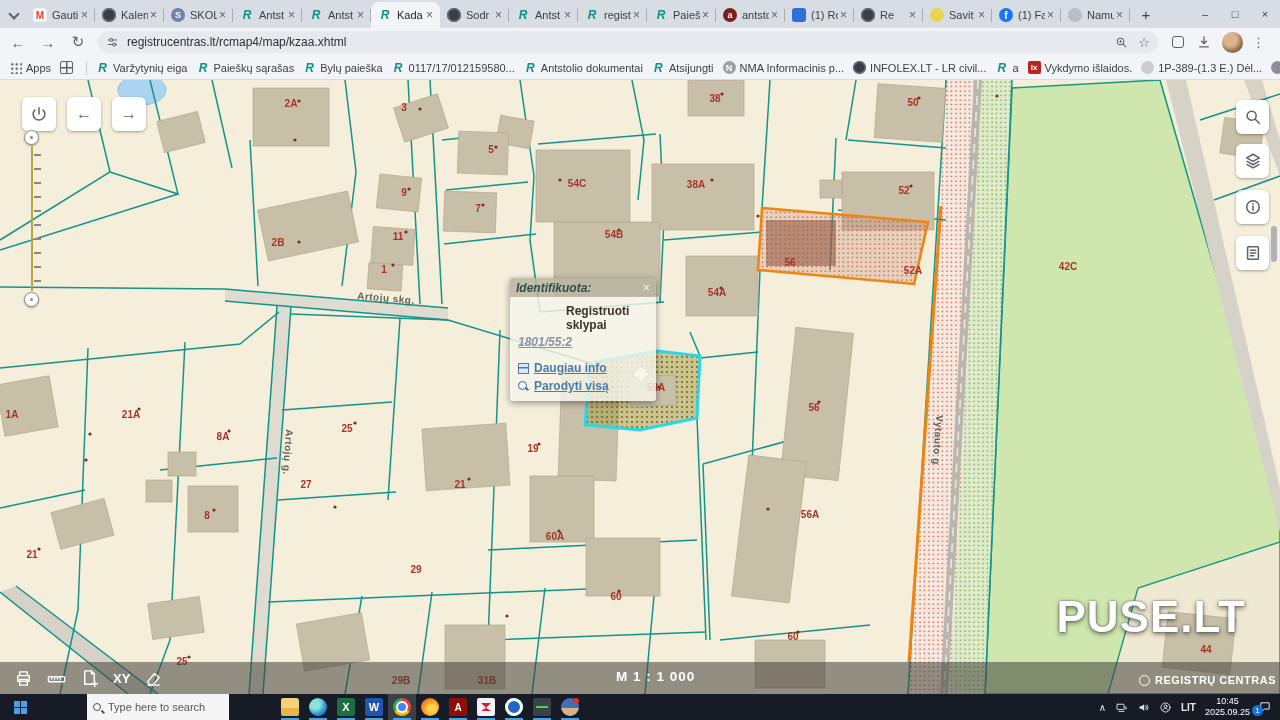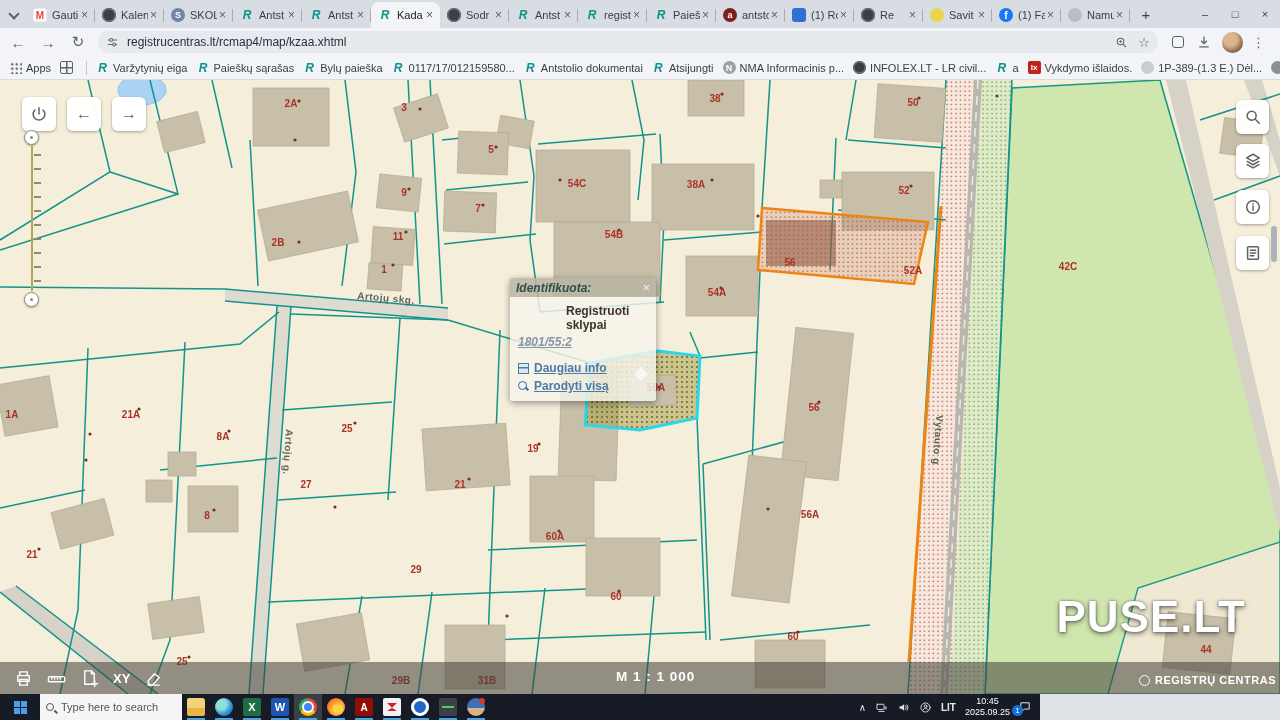--- a/index.html
+++ b/index.html
@@ -95,21 +95,21 @@
   .tool { margin-left:14px; display:flex; align-items:center; justify-content:center; color:#fff; font-size:13px; font-weight:600; }
   .tool svg { width:19px; height:19px; fill:none; stroke:#fff; stroke-width:1.5; stroke-linecap:round; stroke-linejoin:round; }
   #scaletext { position:absolute; left:616px; top:7px; color:#fff; font-size:13.5px; font-weight:600; letter-spacing:1px; }
 
   #wm1 { position:absolute; right:34px; top:512px; z-index:6; font-size:44px; font-weight:800; color:#fff; letter-spacing:1px; text-shadow:0 2px 5px rgba(0,0,0,.5), 0 0 2px rgba(80,80,80,.9); }
   #wm2 { position:absolute; right:28px; top:552px; z-index:6; font-size:52px; font-weight:800; color:#fff; letter-spacing:1px; text-shadow:0 2px 5px rgba(0,0,0,.5), 0 0 2px rgba(80,80,80,.9); }
   #copyright { position:absolute; right:4px; top:594px; z-index:5; color:#fff; font-size:11px; font-weight:700; letter-spacing:.5px; display:flex; align-items:center; }
   .logo-circ { width:11px; height:11px; border:1.6px solid #fff; border-radius:50%; margin-right:5px; }
 
   
-  #taskbar { position:absolute; left:0; top:694px; width:1040px; height:26px; background:#161b26; display:flex; align-items:stretch; }
+  #taskbar { position:absolute; left:0; top:694px; width:1280px; height:26px; background:#161b26; display:flex; align-items:stretch;gap:47px; }
   #startbtn { width:40px; display:flex; align-items:center; justify-content:center; }
   .winlogo { width:13px; height:13px; background:
       linear-gradient(#4ba0e8,#4ba0e8) 0 0/6px 6px no-repeat,
       linear-gradient(#4ba0e8,#4ba0e8) 7px 0/6px 6px no-repeat,
       linear-gradient(#4ba0e8,#4ba0e8) 0 7px/6px 6px no-repeat,
       linear-gradient(#4ba0e8,#4ba0e8) 7px 7px/6px 6px no-repeat; }
   #tksearch { width:142px; background:#f5f5f5; display:flex; align-items:center; padding:0 6px; }
   #tksearch .smag { width:8px; height:8px; border:1.6px solid #555; border-radius:50%; position:relative; flex:none; }
   #tksearch .smag::after { content:""; position:absolute; left:7px; top:7px; width:4px; height:1.6px; background:#555; transform:rotate(45deg); }
   #tksearch span.ph { font-size:11px; color:#555; margin-left:7px; white-space:nowrap; }

